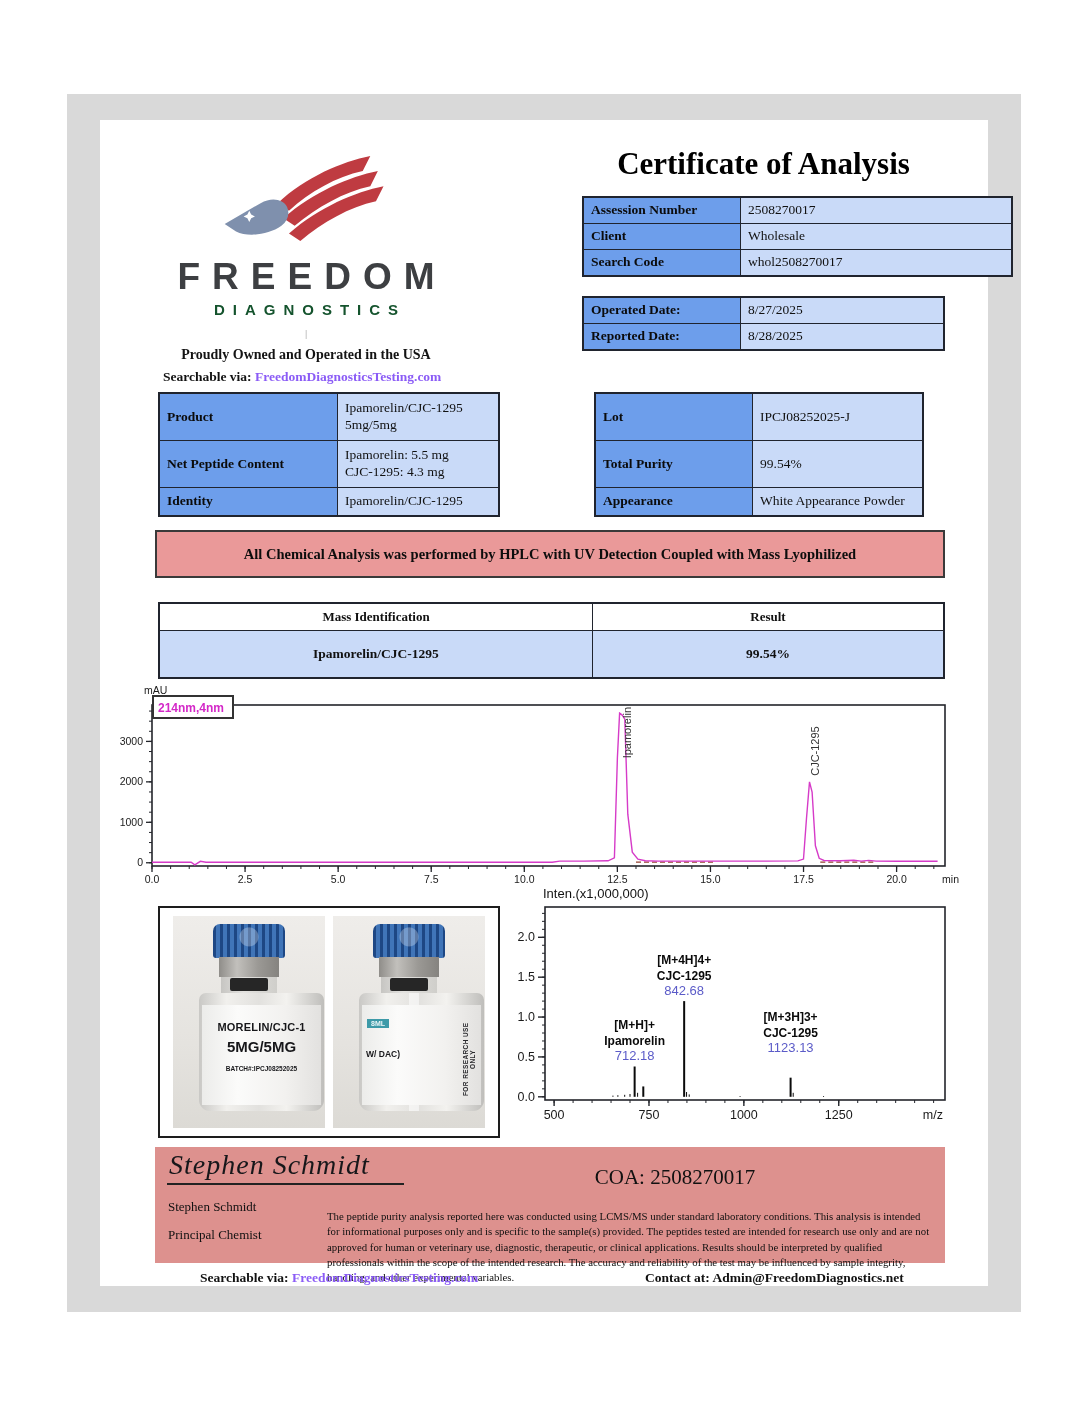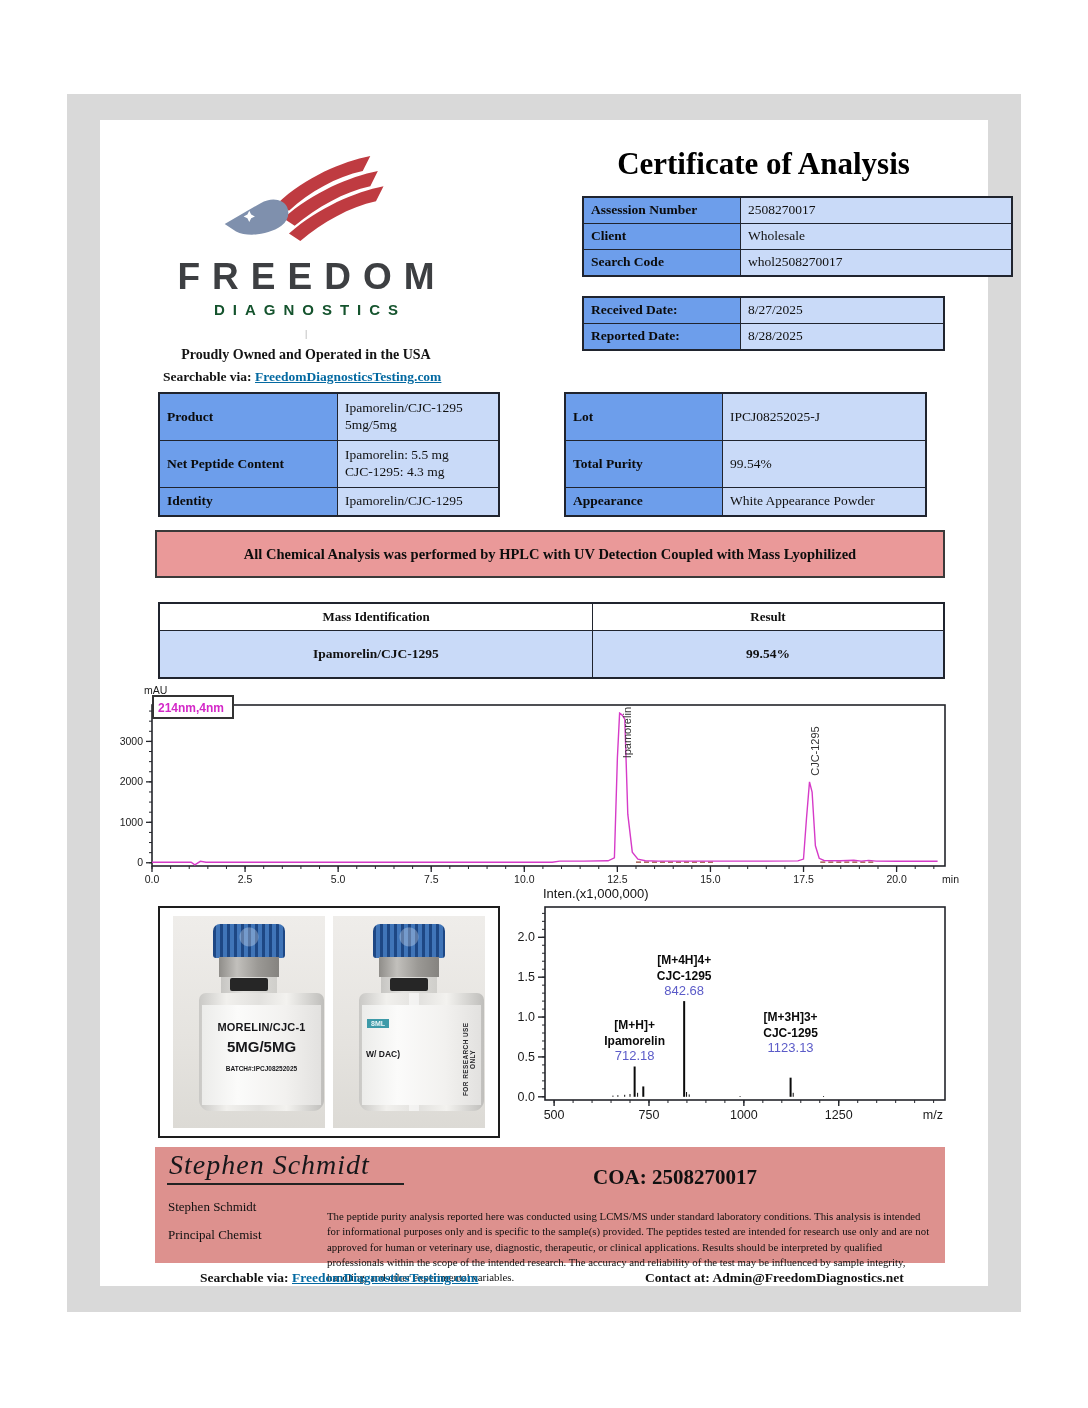--- a/index.html
+++ b/index.html
@@ -11,41 +11,41 @@
   
   .logo-wrap{position:absolute;left:40px;top:34px;width:332px;text-align:center;}
   .eagle{display:block;margin:0 auto;}
   .logo-name{font-family:"Liberation Sans",sans-serif;font-weight:700;font-size:37px;
              letter-spacing:12px;margin-left:12px;color:#3d3f42;line-height:1.05;}
   .logo-sub{font-family:"Liberation Sans",sans-serif;font-weight:700;font-size:15px;
             letter-spacing:8px;margin-left:8px;color:#14532d;margin-top:4px;}
   .logo-divider{color:#9a9a9a;font-size:11px;margin-top:9px;}
   .tagline{font-weight:700;font-size:14px;margin-top:8px;color:#141414;}
   .search-line{position:absolute;left:63px;top:249px;font-weight:700;font-size:13.5px;}
-  .link{color:#0369a1;text-decoration:underline;cursor:pointer;}
+  .link{color:#8b5cf6;cursor:pointer;}
   .page-title{position:absolute;left:482px;top:26px;width:363px;text-align:center;
               font-weight:700;font-size:31px;color:#000;}
 
   
   table.coa{border-collapse:collapse;table-layout:fixed;}
   table.coa td{border:1.6px solid #20242e;padding:2px 7px;vertical-align:middle;
                font-size:13.5px;line-height:1.25;}
   table.coa{border:2px solid #20242e;}
   td.lbl{background:#6d9eeb;font-weight:700;color:#0b0b0b;}
   td.val{background:#c9daf8;}
   .pre{white-space:pre-line;}
   .info-table{position:absolute;left:482px;top:76px;width:431px;}
   .info-table td{height:21px;}
   .info-table td.lbl{width:142px;}
   .dates-table{position:absolute;left:482px;top:176px;width:363px;}
   .dates-table td{height:21px;}
   .dates-table td.lbl{width:142px;}
   .product-table{position:absolute;left:58px;top:272px;width:342px;}
   .product-table td.lbl{width:163px;}
-  .lot-table{position:absolute;left:464px;top:272px;width:363px;}
+  .lot-table{position:absolute;left:494px;top:272px;width:330px;}
   .lot-table td.lbl{width:142px;}
   tr.h2 td{height:42px;}
   tr.h1 td{height:23px;}
 
   .banner{position:absolute;left:55px;top:410px;width:786px;height:44px;background:#ea9999;
           border:2px solid #3a3a3a;display:flex;align-items:center;justify-content:center;
           font-weight:700;font-size:14.5px;color:#0d0d0d;text-align:center;}
 
   .mass-table{position:absolute;left:58px;top:482px;width:787px;}
   .mass-table td.mhead{background:#ffffff;font-weight:700;font-size:13px;text-align:center;height:22px;}
@@ -89,21 +89,21 @@
   .vvert{position:absolute;right:5px;top:8px;height:92px;writing-mode:vertical-rl;transform:rotate(180deg);
          font-weight:700;font-size:6.5px;letter-spacing:.4px;color:#2a2a2e;}
   .glass-shine{position:absolute;left:40%;top:0;width:10px;height:100%;background:rgba(255,255,255,.55);}
 
   
   .sig-block{position:absolute;left:55px;top:1027px;width:790px;height:116px;background:#dd918e;}
   .sig-script{position:absolute;left:12px;top:2px;font-style:italic;font-size:28px;letter-spacing:1px;
               color:#17171a;border-bottom:2px solid #222;padding:0 34px 2px 2px;}
   .sig-name{position:absolute;left:13px;top:52px;font-size:13px;}
   .sig-role{position:absolute;left:13px;top:80px;font-size:13px;}
-  .coa-line{position:absolute;left:250px;right:0;top:18px;text-align:center;font-weight:700;font-size:21px;}
+  .coa-line{position:absolute;left:250px;right:0;top:18px;text-align:center;font-weight:400;font-size:21px;}
   .disclaimer{position:absolute;left:172px;right:10px;top:46px;font-size:10.8px;line-height:1.42;color:#101010;margin-top:16px;}
 
   .footer-left{position:absolute;left:100px;top:1150px;font-weight:700;font-size:13.5px;}
   .footer-right{position:absolute;left:545px;top:1150px;font-weight:700;font-size:13.5px;}
 </style>
 </head>
 <body>
 
 <div class="canvas">
   <div class="mat"></div>
@@ -142,21 +142,21 @@
       <tr>
             <td class="lbl">Search Code</td>
             <td class="val">whol2508270017</td>
           </tr>
     </tbody>
       </table>
 
     <table class="coa dates-table">
       <tbody>
           <tr>
-            <td class="lbl">Received Date:</td>
+            <td class="lbl">Operated Date:</td>
             <td class="val">8/27/2025</td>
           </tr>
       <tr>
             <td class="lbl">Reported Date:</td>
             <td class="val">8/28/2025</td>
           </tr>
     </tbody>
       </table>
 
     <table class="coa product-table">

